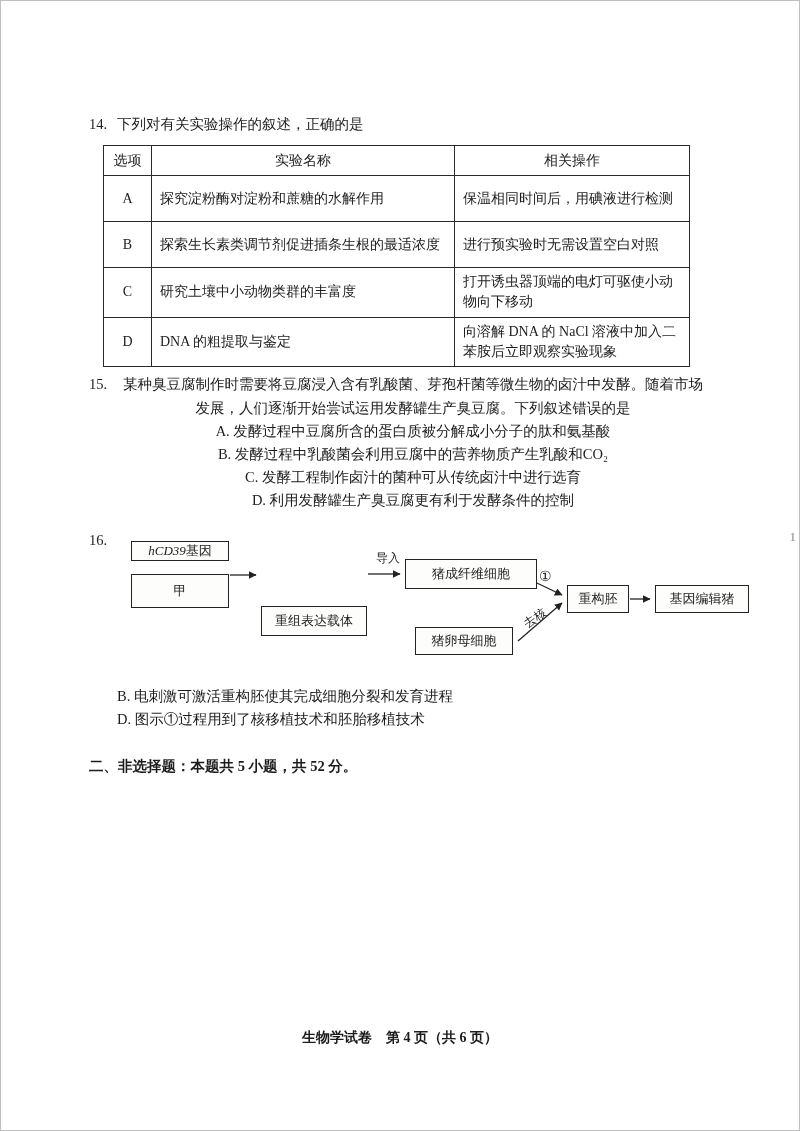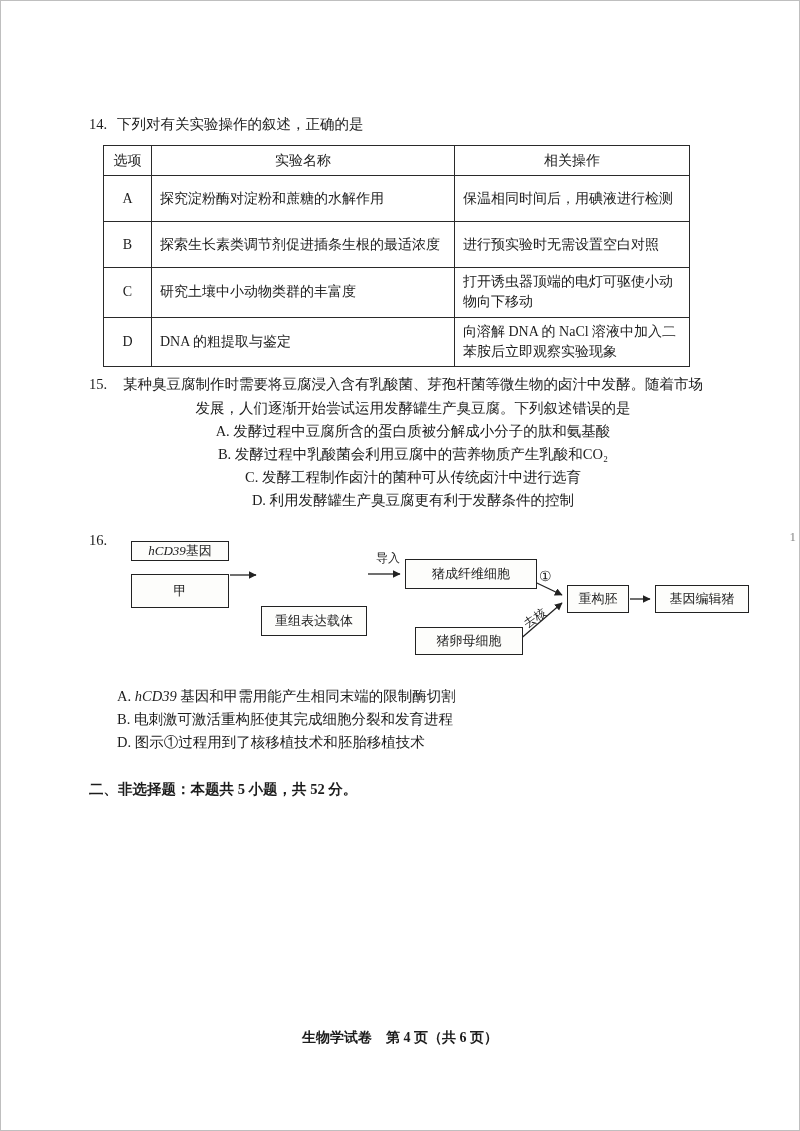--- a/index.html
+++ b/index.html
@@ -32,21 +32,21 @@
   
   .diagram { position:relative; width:625px; height:150px; margin:10px 0 6px -8px; font-size:13px; line-height:1.2; }
   .dbox {
     position:absolute; border:1.3px solid #222; background:#fdfdfb;
     display:flex; align-items:center; justify-content:center; text-align:center; padding:0 3px;
   }
   .b-gene   { left:22px;  top:12px; width:98px;  height:20px; }
   .b-jia    { left:22px;  top:45px; width:98px;  height:34px; }
   .b-vector { left:152px; top:30px; width:106px; height:30px;margin-top:47px; }
   .b-fibro  { left:296px; top:30px; width:132px; height:30px; }
-  .b-oocyte { left:306px; top:98px; width:108px; height:28px; }
+  .b-oocyte { left:306px; top:98px; width:98px; height:28px; }
   .b-embryo { left:458px; top:56px; width:62px;  height:28px; }
   .b-pig    { left:546px; top:56px; width:94px;  height:28px; }
   .dlabel { position:absolute; font-size:12px; background:transparent; }
   .l-import { left:262px; top:22px; width:34px; text-align:center; }
   .l-enucleate { left:414px; top:82px; transform:rotate(-35deg); }
   .l-circle1 { left:430px; top:40px; font-size:14px; }
   .darrows { position:absolute; left:0; top:0; width:625px; height:150px; pointer-events:none; }
 
   
   .q15 { margin-top:6px;text-align:center; }
@@ -143,21 +143,20 @@
       <div class="dbox b-fibro">猪成纤维细胞</div>
       <div class="dbox b-oocyte">猪卵母细胞</div>
       <div class="dbox b-embryo">重构胚</div>
       <div class="dbox b-pig">基因编辑猪</div>
       <span class="dlabel l-import">导入</span>
       <span class="dlabel l-enucleate">去核</span>
       <span class="dlabel l-circle1">①</span>
     </div>
 
     <ul class="options">
-      <li><span>A. </span><span class="italic">hCD39</span><span> 基因和甲需用能产生相同末端的限制酶切割</span></li>
       <li>B. 电刺激可激活重构胚使其完成细胞分裂和发育进程</li>
       <li>D. 图示①过程用到了核移植技术和胚胎移植技术</li>
     </ul>
   </div>
 
   <div class="section-heading bold">二、非选择题：本题共 5 小题，共 52 分。</div>
 
 
   <div class="footer">生物学试卷　第 4 页（共 6 页）</div>
 

